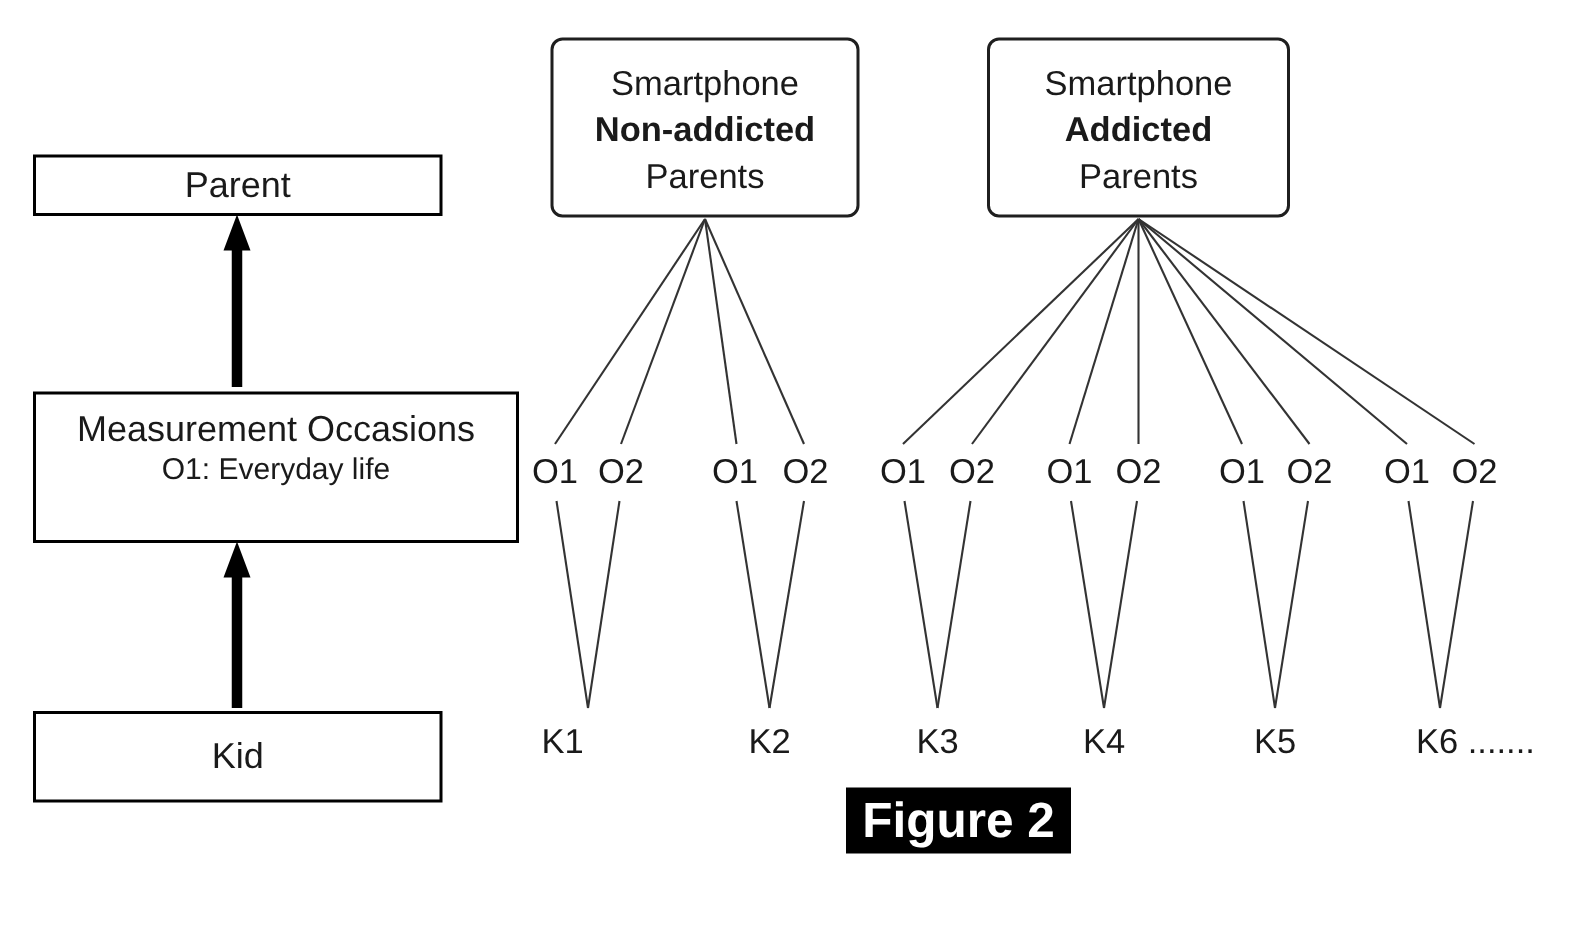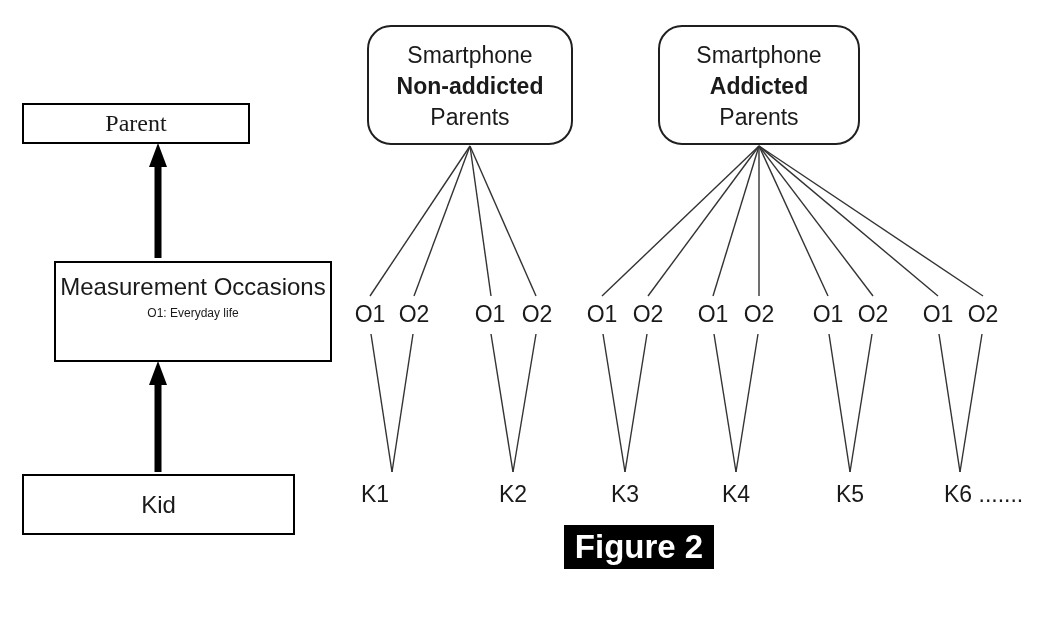--- a/index.html
+++ b/index.html
@@ -29,36 +29,35 @@
 
   .box {
     position: absolute;
     border: 2px solid var(--box-border);
     background: var(--background);
     display: flex; align-items: center; justify-content: center;
     text-align: center;
   }
   .box-label { font-size: 24px; }
 
-  .parent-box { left: 22px; top: 103px; width: 228px; height: 41px; font-family: Liberation Serif, serif; }
+  .parent-box { left: 22px; top: 103px; width: 273px; height: 41px; }
   .kid-box    { left: 22px; top: 474px; width: 273px; height: 61px; }
 
   .measurement-box {
-    left: 22px; top: 261px; width: 278px; height: 101px;
+    left: 22px; top: 261px; width: 324px; height: 101px;
     flex-direction: column; justify-content: flex-start;
     padding-top: 9px;
-    margin-left: 32px;
   }
   .measurement-title { font-size: 24px; line-height: 29px; }
-  .measurement-item  { font-size: 12px; line-height: 25px; }
+  .measurement-item  { font-size: 20px; line-height: 25px; }
 
   .rbox {
     position: absolute;
     border: 2px solid #1f1f1f;
-    border-radius: 24px;
+    border-radius: 8px;
     background: var(--background);
     display: flex; flex-direction: column;
     align-items: center; justify-content: center;
     text-align: center;
     padding-top: 2px;
   }
   .rbox-1 { left: 367px; top: 25px; width: 206px; height: 120px; }
   .rbox-2 { left: 658px; top: 25px; width: 202px; height: 120px; }
   .rbox-line { font-size: 23px; line-height: 31px; }
   .rbox-line.bold { font-weight: bold; }

